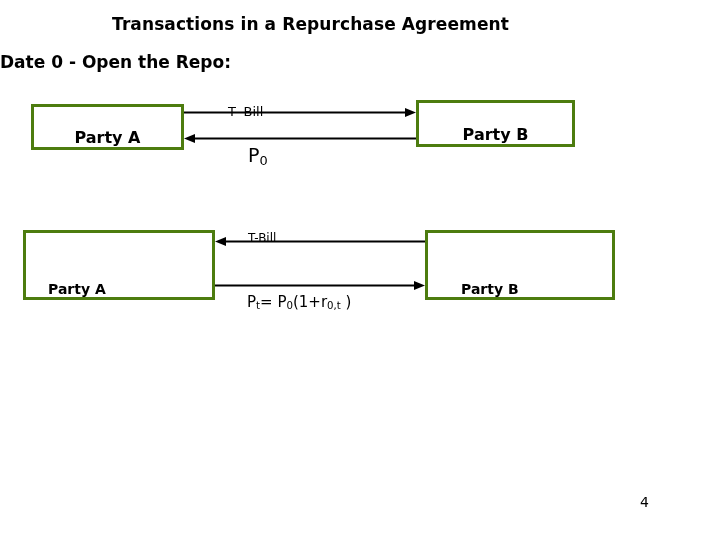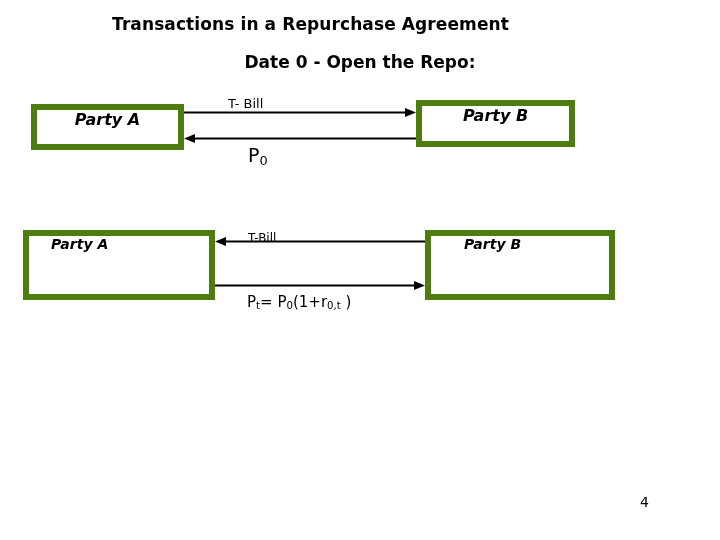--- a/index.html
+++ b/index.html
@@ -29,43 +29,41 @@
     text-align: center;
     font-size: 17px;
     font-weight: bold;
     letter-spacing: 0.1px;
   }
   .subhead-0 {
     position: absolute;
     left: 0;
     top: 52px;
     width: 720px;
-    text-align: center;
     font-size: 17px;
     font-weight: bold;
   }
   .subhead-t {
     position: absolute;
     left: 0;
     top: 180px;
     width: 720px;
     text-align: center;
     font-size: 16px;
     font-weight: bold;
   }
 
   
   .party-box {
     position: absolute;
-    border: 6px solid #4d7c0f;
+    border: 3px solid #4d7c0f;
     background: #ffffff;
     box-sizing: border-box;
     display: flex;
-    align-items: flex-start;
-    font-style: italic;
+    align-items: flex-end;
   }
   .box-a0 {
     left: 31px;
     top: 104px;
     width: 153px;
     height: 46px;
     justify-content: center;
   }
   .box-b0 {
     left: 416px;
@@ -108,21 +106,21 @@
     display: block;
     overflow: visible;
   }
 
   
   .arrow-label {
     position: absolute;
     font-size: 13px;
     white-space: nowrap;
   }
-  .lbl-tbill-0 { left: 228px; top: 96px; }
+  .lbl-tbill-0 { left: 228px; top: 104px; }
   .lbl-p0      { left: 248px; top: 144px; font-size: 19px; }
   .lbl-tbill-1 { left: 248px; top: 231px; font-size: 12px; }
   .lbl-formula { left: 247px; top: 293px; font-size: 15px; }
 
   sub {
     font-size: 0.68em;
     vertical-align: -0.22em;
     line-height: 0;
   }
 

